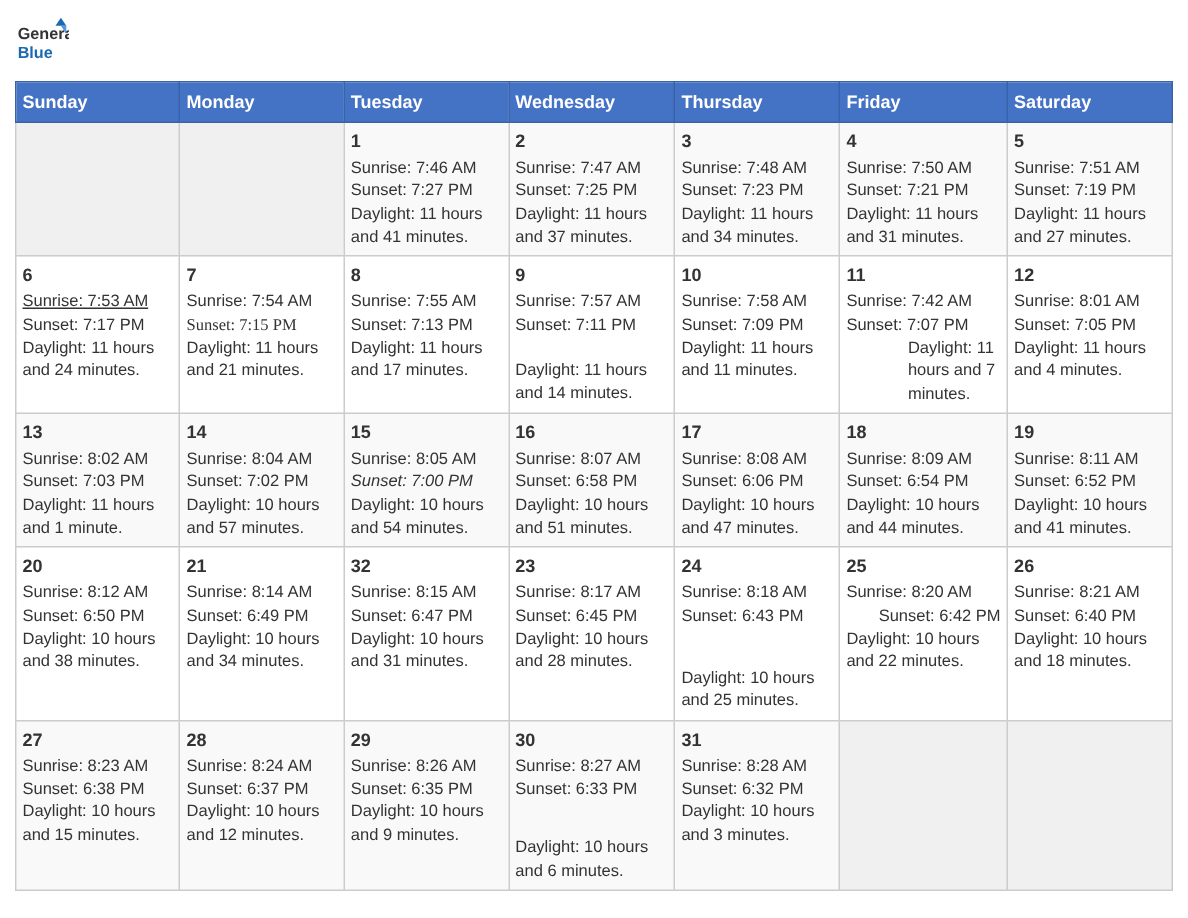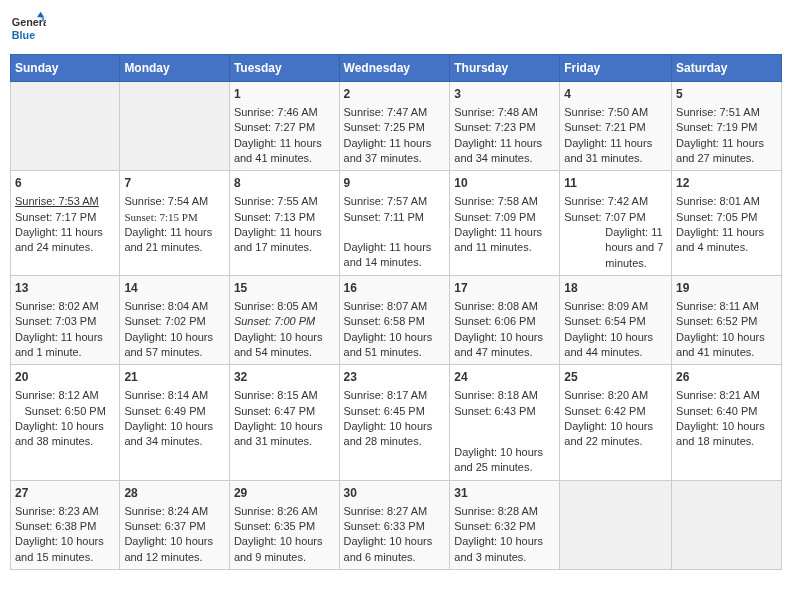--- a/index.html
+++ b/index.html
@@ -229,21 +229,21 @@
           <span class="day-num">19</span>
           <span style="display: block;">Sunrise: 8:11 AM</span>
           <span style="display: block;">Sunset: 6:52 PM</span>
           <span style="display: block;">Daylight: 10 hours and 41 minutes.</span>
         </td>
       </tr>
       <tr>
         <td>
           <span class="day-num">20</span>
           <span style="display: block;">Sunrise: 8:12 AM</span>
-          <span style="display: block; text-align: center;">Sunset: 6:50 PM</span>
+          <span style="display: block;">Sunset: 6:50 PM</span>
           <span style="display: block;">Daylight: 10 hours and 38 minutes.</span>
         </td>
         <td>
           <span class="day-num">21</span>
           <span style="display: block;">Sunrise: 8:14 AM</span>
           <span style="display: block;">Sunset: 6:49 PM</span>
           <span style="display: block;">Daylight: 10 hours and 34 minutes.</span>
         </td>
         <td>
           <span class="day-num">32</span>
@@ -259,21 +259,21 @@
         </td>
         <td>
           <span class="day-num">24</span>
           <span style="display: block;">Sunrise: 8:18 AM</span>
           <span style="display: block;">Sunset: 6:43 PM</span>
           <span style="display: block; margin-top: 26px;">Daylight: 10 hours and 25 minutes.</span>
         </td>
         <td>
           <span class="day-num">25</span>
           <span style="display: block;">Sunrise: 8:20 AM</span>
-          <span style="display: block;">Sunset: 6:42 PM</span>
+          <span style="display: block; text-align: right;">Sunset: 6:42 PM</span>
           <span style="display: block;">Daylight: 10 hours and 22 minutes.</span>
         </td>
         <td>
           <span class="day-num">26</span>
           <span style="display: block;">Sunrise: 8:21 AM</span>
           <span style="display: block;">Sunset: 6:40 PM</span>
           <span style="display: block;">Daylight: 10 hours and 18 minutes.</span>
         </td>
       </tr>
       <tr>
@@ -292,21 +292,21 @@
         <td>
           <span class="day-num">29</span>
           <span style="display: block;">Sunrise: 8:26 AM</span>
           <span style="display: block;">Sunset: 6:35 PM</span>
           <span style="display: block;">Daylight: 10 hours and 9 minutes.</span>
         </td>
         <td>
           <span class="day-num">30</span>
           <span style="display: block;">Sunrise: 8:27 AM</span>
           <span style="display: block;">Sunset: 6:33 PM</span>
-          <span style="display: block;">Daylight: 10 hours and 6 minutes.</span>
+          <span style="display: block; margin-top: 24px;">Daylight: 10 hours and 6 minutes.</span>
         </td>
         <td>
           <span class="day-num">31</span>
           <span style="display: block;">Sunrise: 8:28 AM</span>
           <span style="display: block;">Sunset: 6:32 PM</span>
           <span style="display: block;">Daylight: 10 hours and 3 minutes.</span>
         </td>
         <td class="empty-cell"></td>
         <td class="empty-cell"></td>
       </tr>

